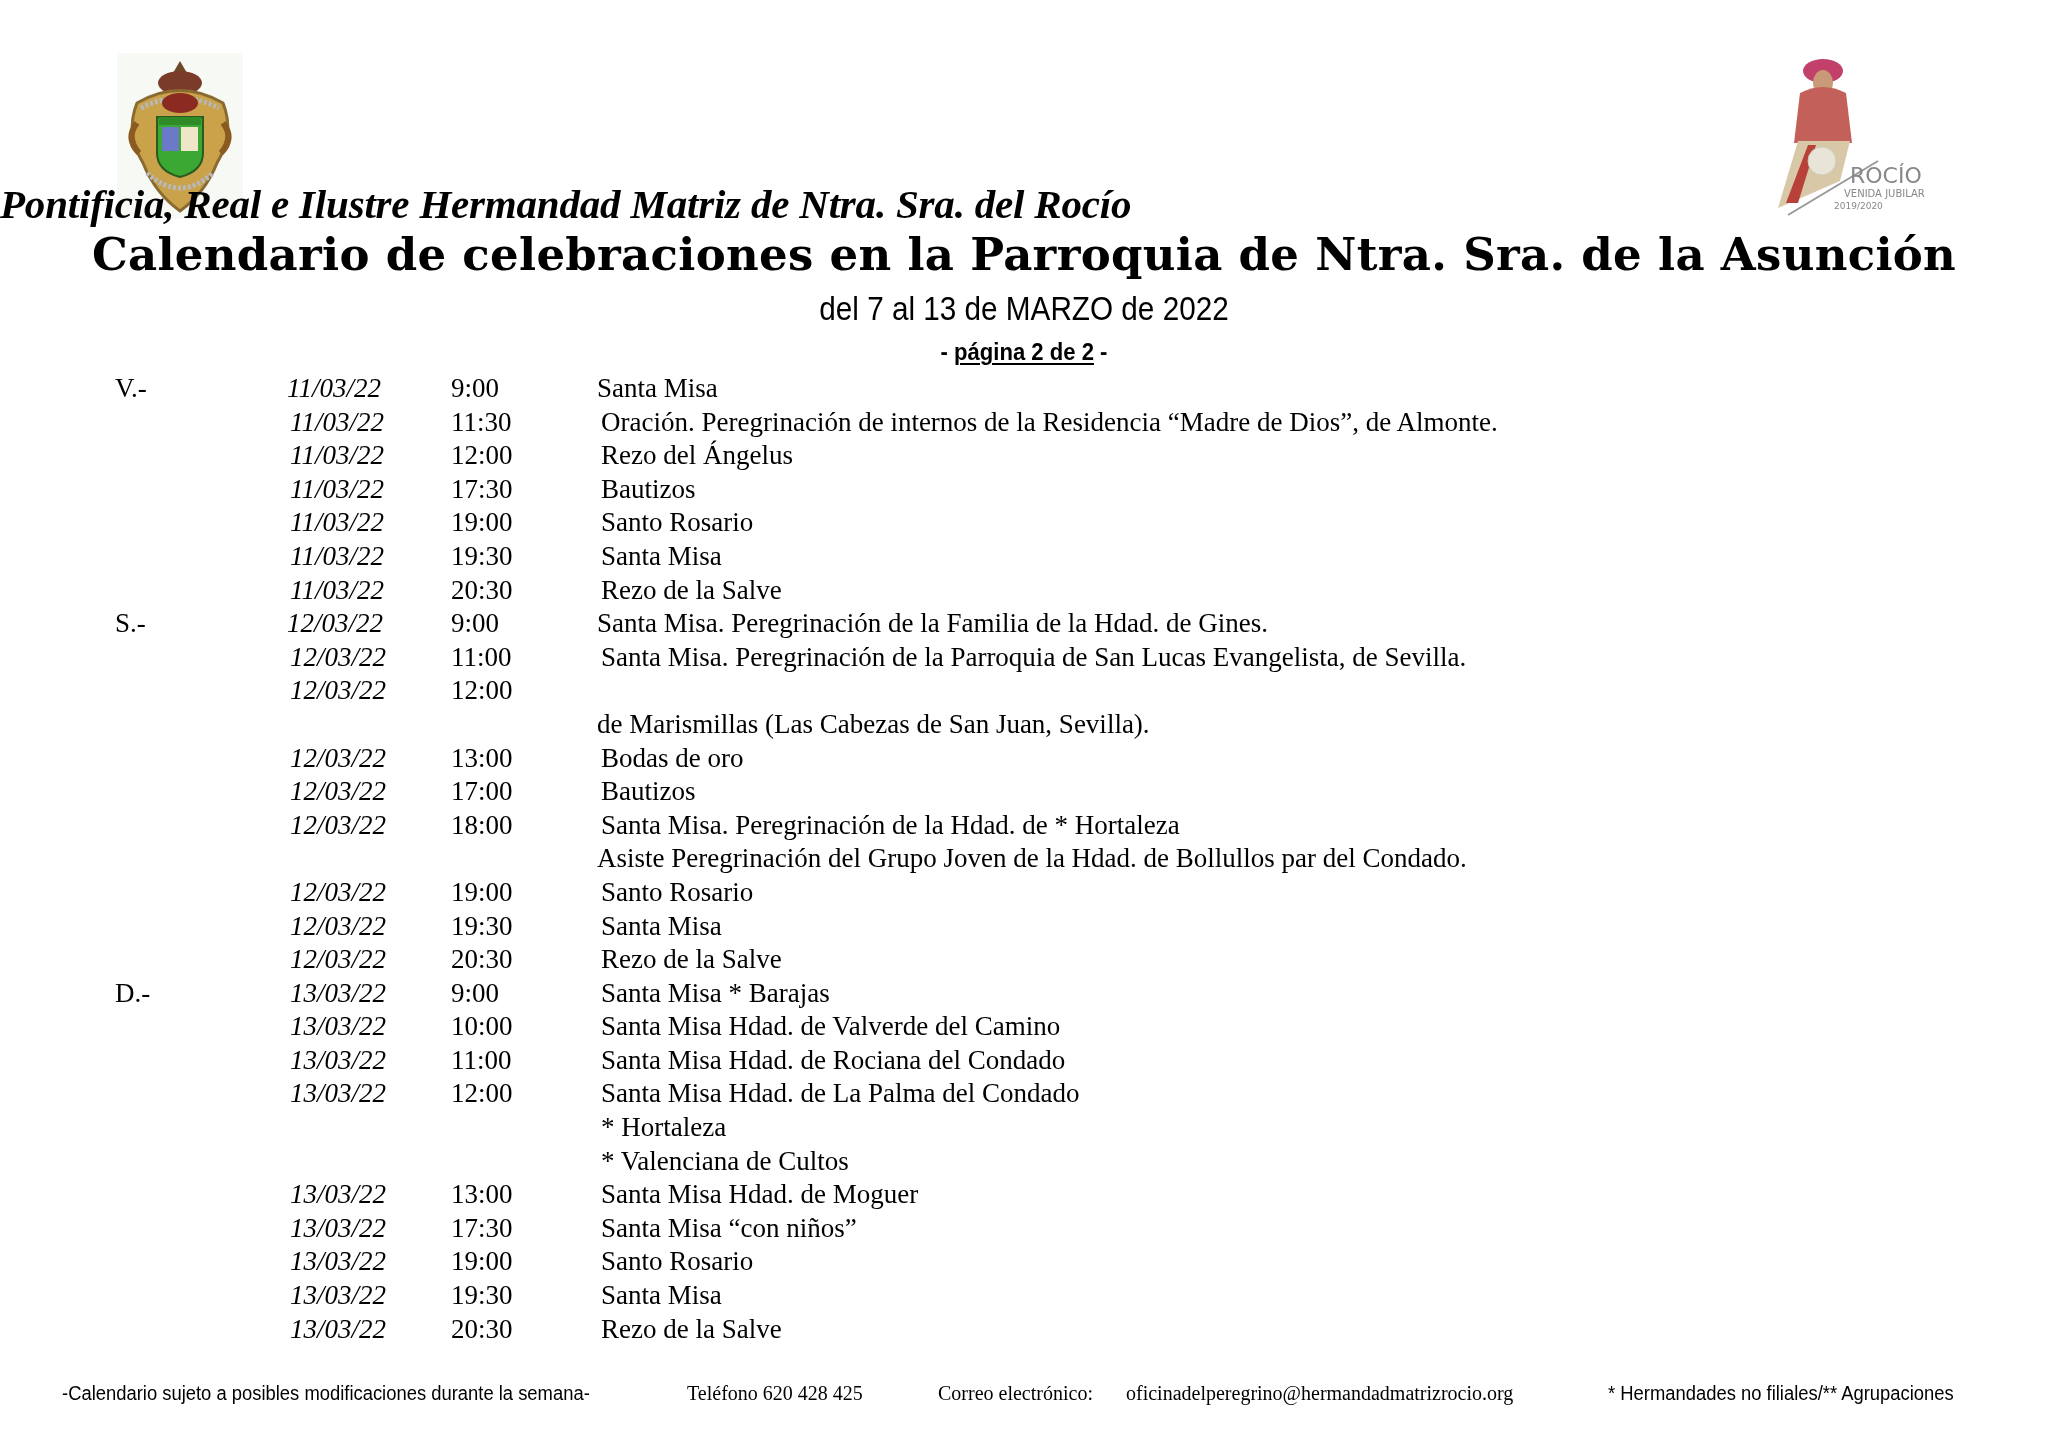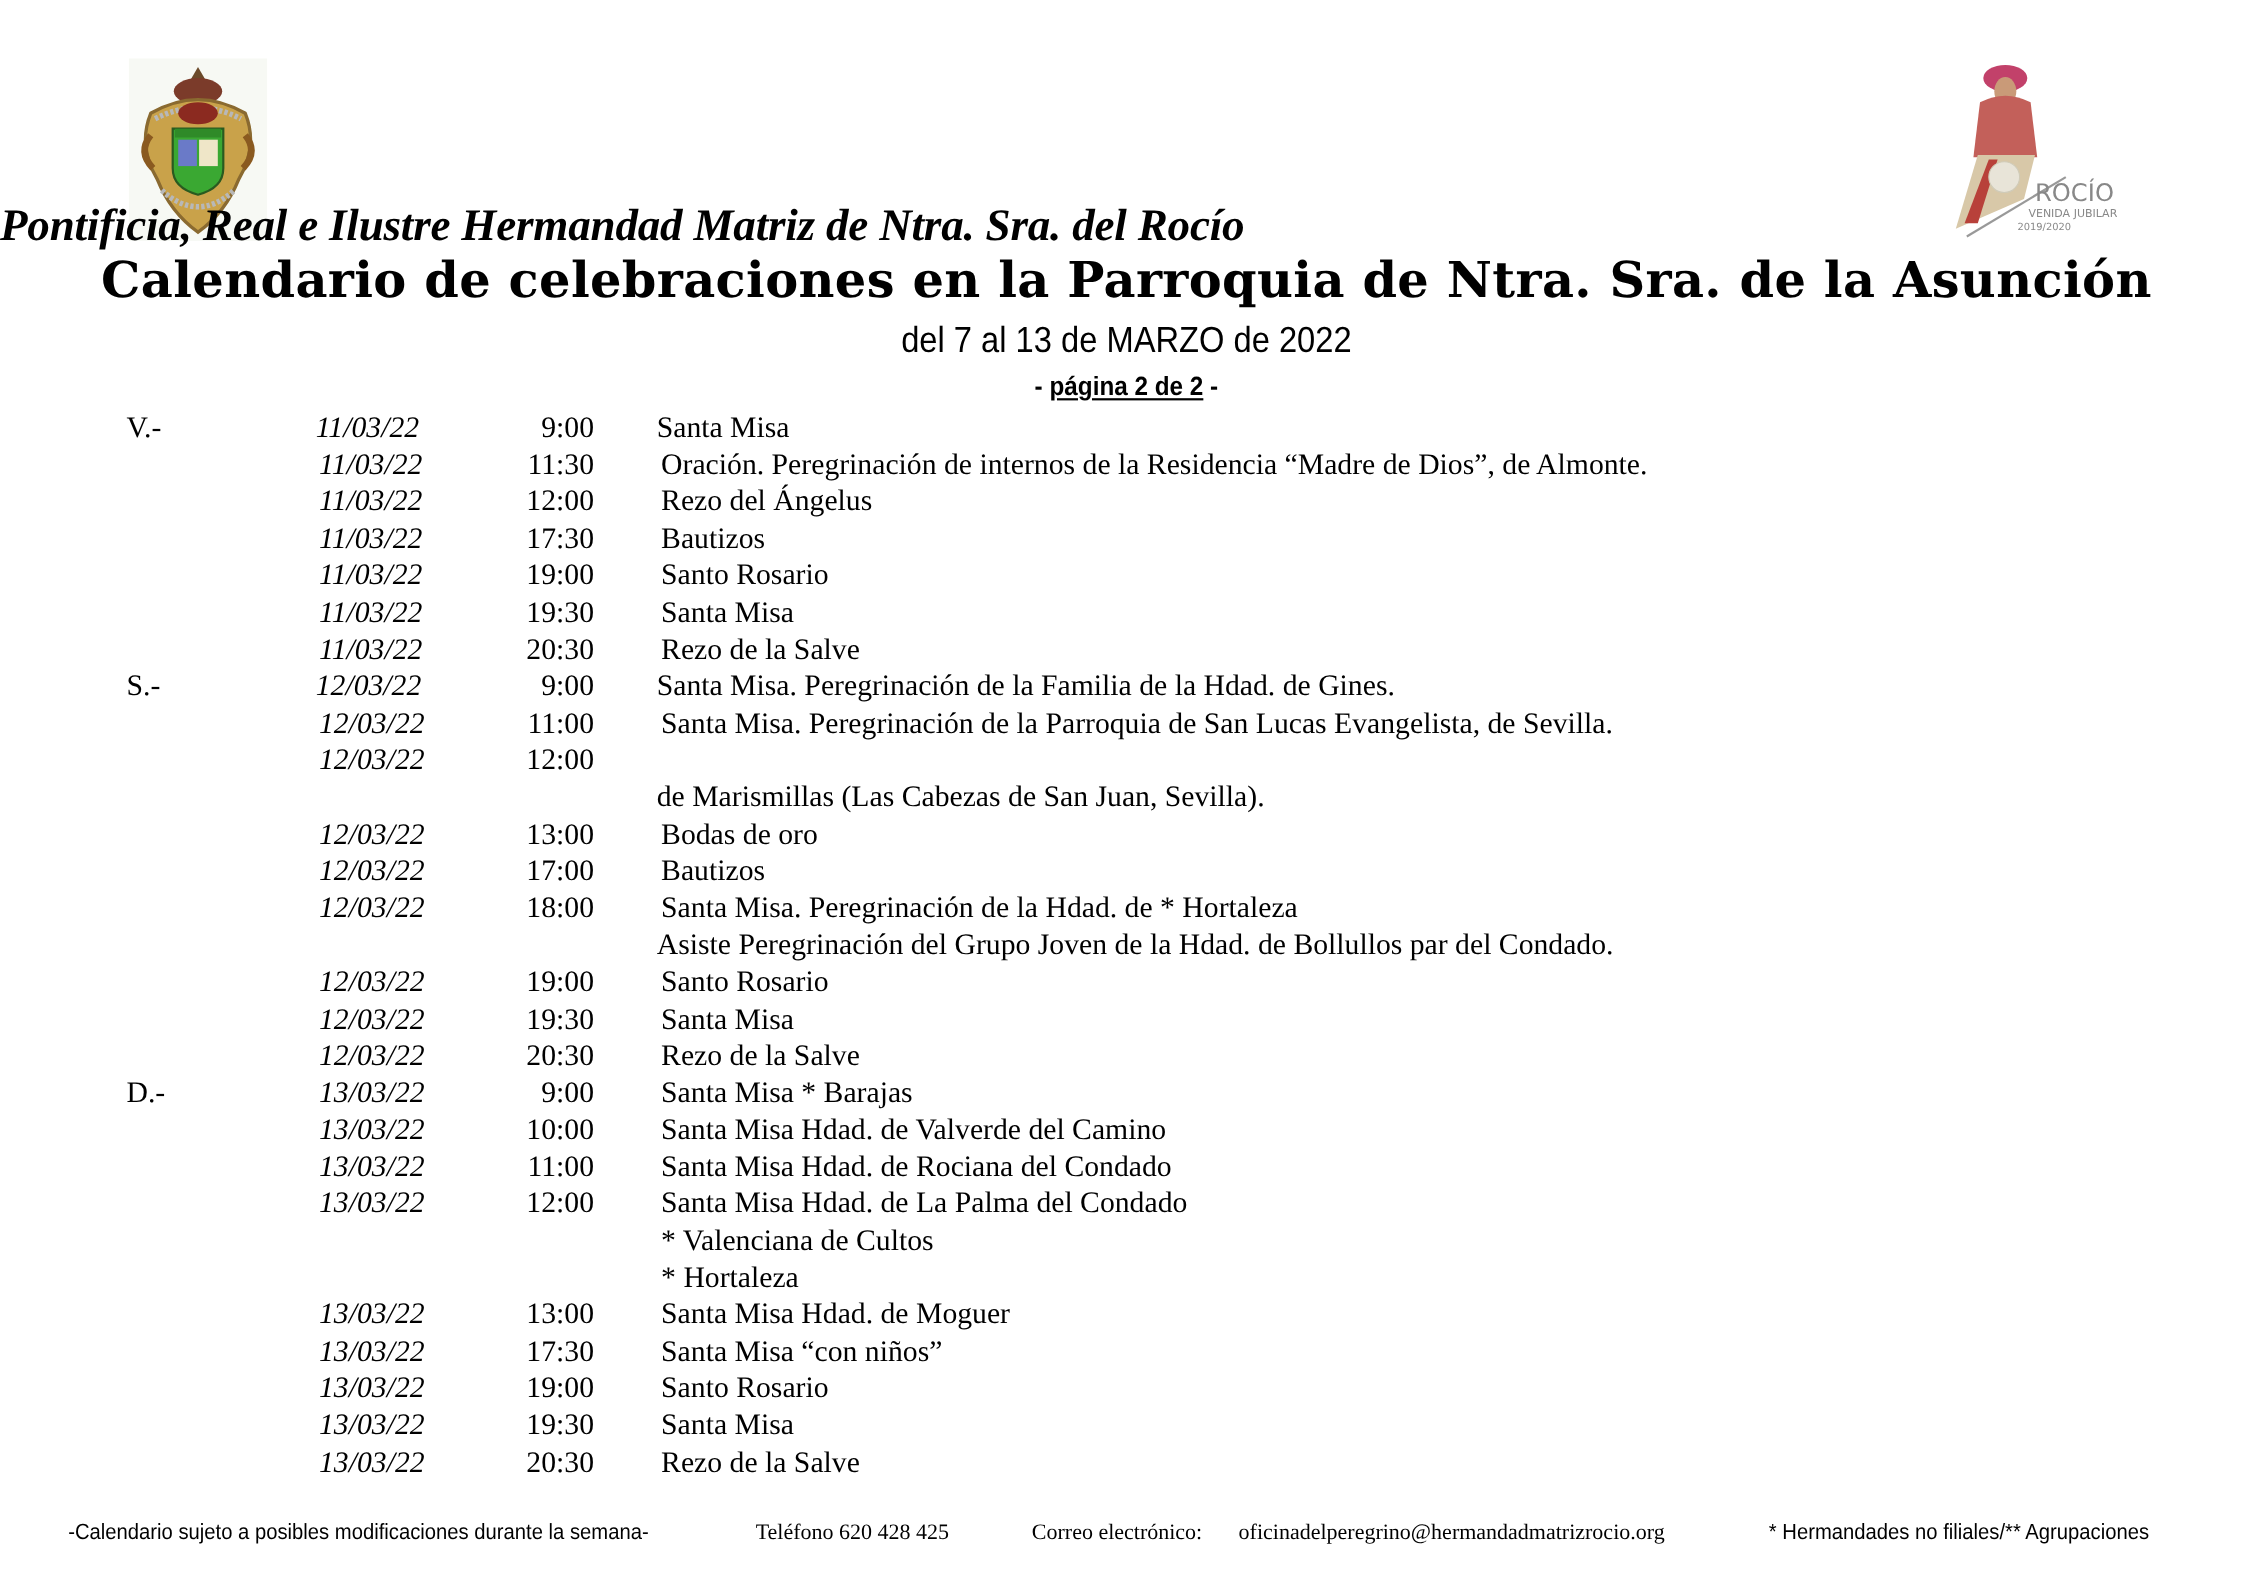--- a/index.html
+++ b/index.html
@@ -10,21 +10,21 @@
   .org { left:0; width:2010px; top:180px; font-family:"Liberation Serif", serif; font-style:italic; font-weight:bold; font-size:41px; letter-spacing:-0.2px; }
   .title { left:0; width:2048px; top:228px; text-align:center; font-family:"DejaVu Serif", serif; font-weight:bold; font-size:45px; letter-spacing:0.3px; }
   .dates { left:0; width:2048px; top:290px; text-align:center; font-family:"Liberation Sans", sans-serif; font-size:33px; transform:scaleX(0.9); }
   .page { left:0; width:2048px; top:338px; text-align:center; font-family:"Liberation Sans", sans-serif; font-weight:bold; font-size:24px; transform:scaleX(0.92); }
   .page u { text-decoration:underline; text-decoration-thickness:2px; text-underline-offset:3px; }
   .rows { left:0; top:372px; width:2048px; }
   .row { position:relative; height:33.6px; font-family:"Liberation Serif", serif; font-size:27px; line-height:33.6px; white-space:nowrap; }
   .row span { position:absolute; top:0; }
   .day { left:115px; }
   .date { left:290px;font-style:italic; }
-  .time { left:440px; width:100px; text-align:right; }
+  .time { left:451px; width:100px; text-align:left; }
   .text { left:601px; }
   .row.first .date { left:287px; }
   .row.first .text { left:597px; }
   .footer { top:1382px; left:0; width:1676px; height:30px; font-size:20px; white-space:nowrap; }
   .footer span { position:absolute; top:0; }
   .f-note { left:62px; font-family:"Liberation Sans", sans-serif; transform:scaleX(0.92); transform-origin:left; }
   .f-phone { left:687px; font-family:"Liberation Serif", serif; }
   .f-mail-label { left:938px; font-family:"Liberation Serif", serif; }
   .f-mail { left:1126px; font-family:"Liberation Serif", serif; color:#000000; }
   .f-legend { left:1608px; font-family:"Liberation Sans", sans-serif; transform:scaleX(0.92); transform-origin:left; }
@@ -199,27 +199,27 @@
     <div class="row">
       <span class="day"></span>
       <span class="date">13/03/22</span>
       <span class="time">12:00</span>
       <span class="text">Santa Misa Hdad. de La Palma del Condado</span>
     </div>
     <div class="row">
       <span class="day"></span>
       <span class="date"></span>
       <span class="time"></span>
+      <span class="text"> * Hortaleza</span>
+    </div>
+    <div class="row">
+      <span class="day"></span>
+      <span class="date"></span>
+      <span class="time"></span>
       <span class="text"> * Valenciana de Cultos</span>
-    </div>
-    <div class="row">
-      <span class="day"></span>
-      <span class="date"></span>
-      <span class="time"></span>
-      <span class="text"> * Hortaleza</span>
     </div>
     <div class="row">
       <span class="day"></span>
       <span class="date">13/03/22</span>
       <span class="time">13:00</span>
       <span class="text"> Santa Misa Hdad. de Moguer</span>
     </div>
     <div class="row">
       <span class="day"></span>
       <span class="date">13/03/22</span>

